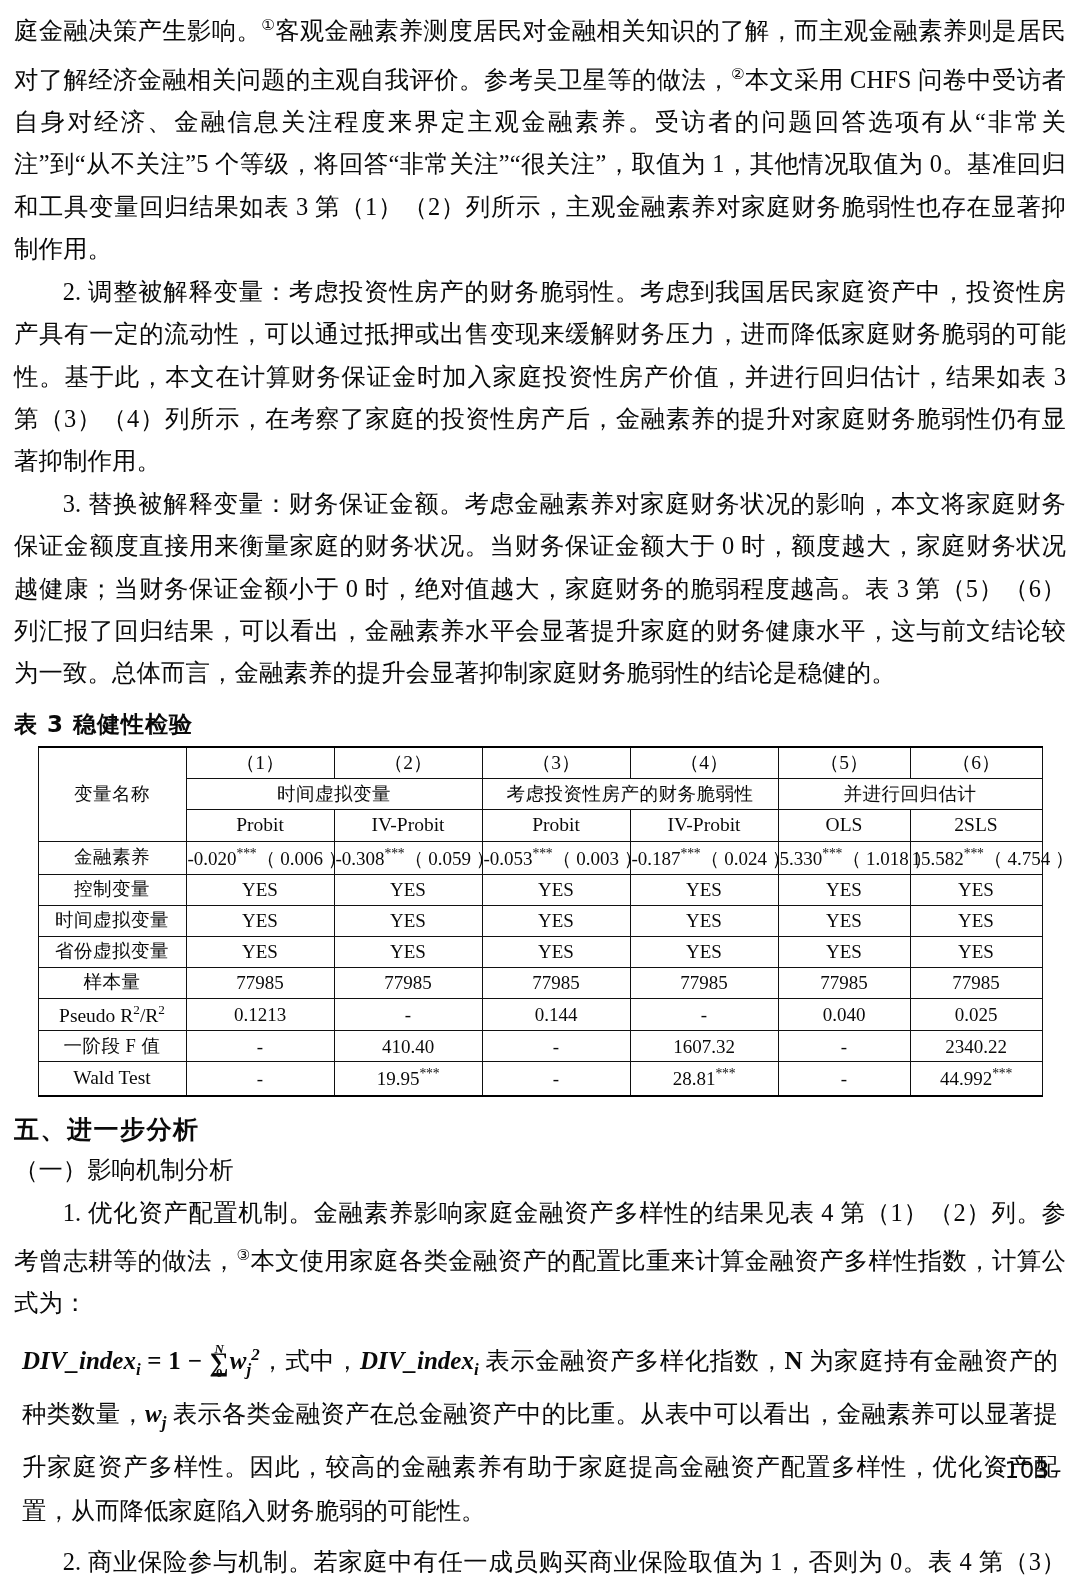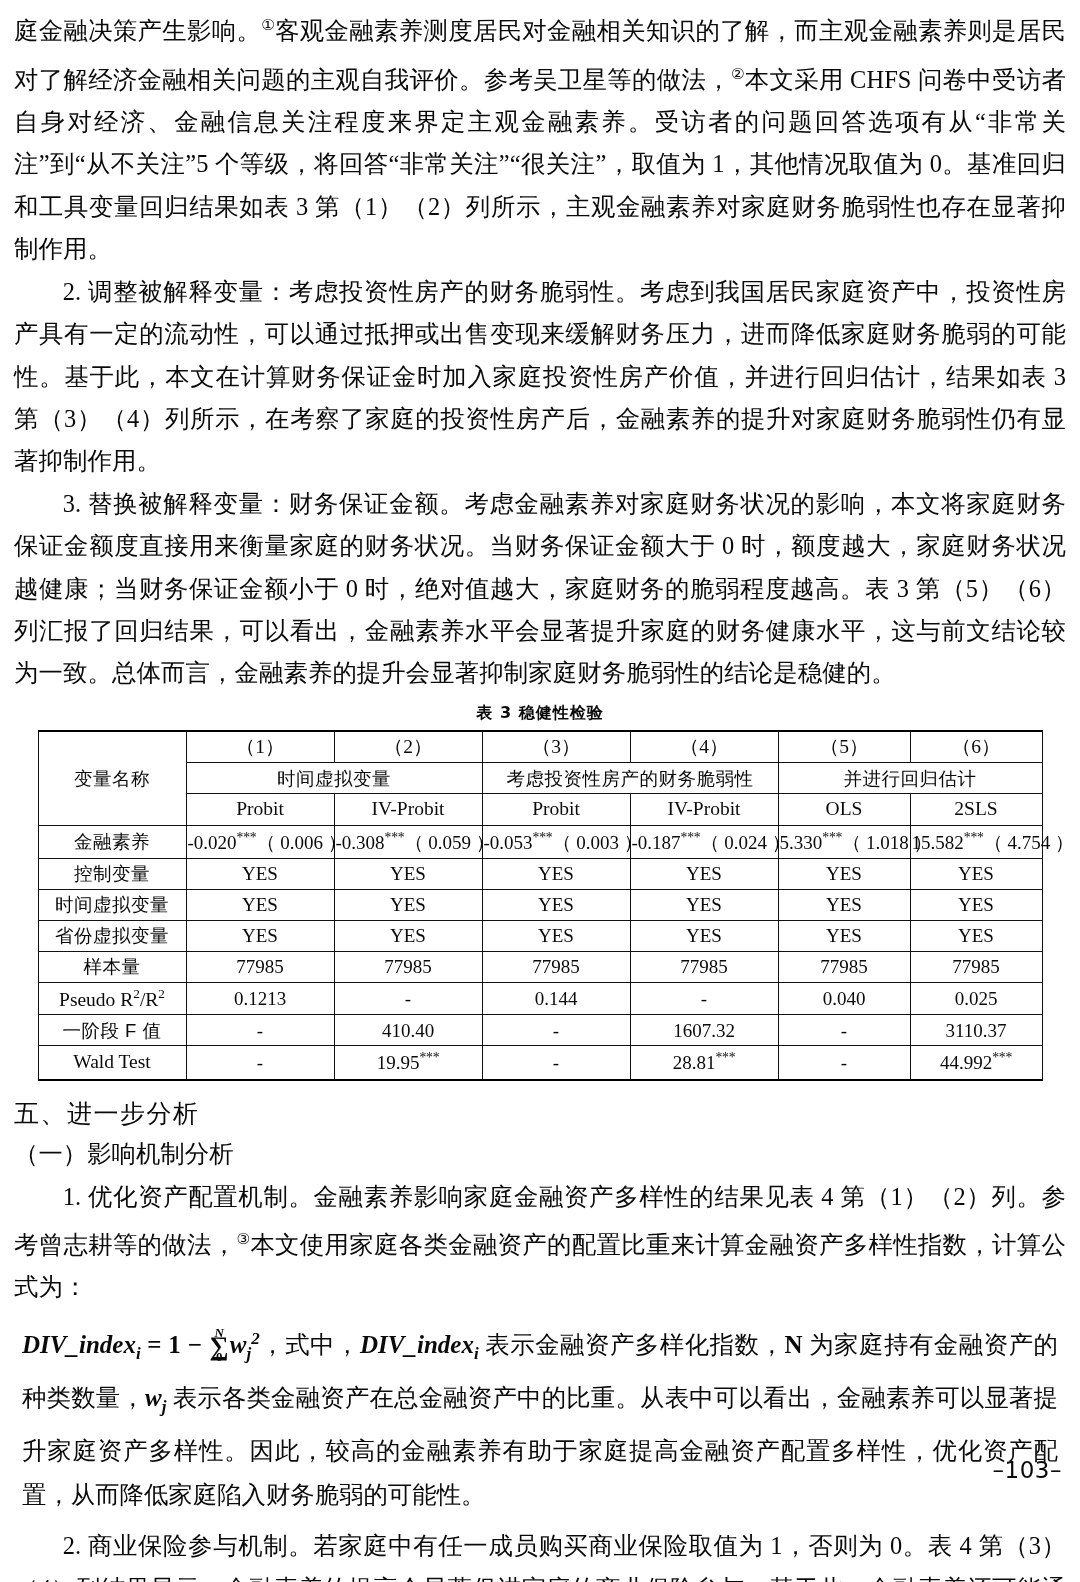--- a/index.html
+++ b/index.html
@@ -33,24 +33,23 @@
     font-size: 24.4px;
     line-height: 42.4px;
     text-align: justify;
     text-justify: inter-ideograph;
     letter-spacing: 0.1px;
   }
   p.indent { text-indent: 2em; }
 
   
   .table-title {
-    text-align: center;
-    font-size: 16px;
-    font-weight: bold;
-    margin: 8px 0 6px 0;
+    font-size: 23px;
+    font-weight: bold;
+    margin: 14px 0 6px 0;
     letter-spacing: 1px;
     font-family: "DejaVu Sans", "Liberation Sans", sans-serif;
   }
   
   table.rtable {
     border-collapse: collapse;
     width: 944px;
     margin: 0 auto;
     table-layout: fixed;
     font-size: 19.5px;
@@ -64,29 +63,29 @@
     font-weight: normal;
     line-height: 1.25;
     height: 31px;
     box-sizing: border-box;
   }
   table.rtable .outer-top { border-top: 2.2px solid #000; }
   table.rtable .outer-bottom { border-bottom: 2.2px solid #000; }
   .col-name { width: 148px; }
   .c1, .c2, .c3, .c4 { width: 148px; }
   .c5, .c6 { width: 132px; }
-  .cell-cjk { font-family: Liberation Sans, sans-serif; font-size: 18.5px; letter-spacing: 0.5px;}
+  .cell-cjk { font-family: Liberation Serif, serif; font-size: 18.5px; letter-spacing: 0.5px;}
   .num { font-size: 19px; white-space: nowrap; }
   sup.stars { font-size: 0.72em; vertical-align: super; letter-spacing: -0.2px; }
   sup.sq { font-size: 0.68em; vertical-align: super; }
 
   
   h2.sec {
     font-size: 25px;
-    font-weight: normal;
+    font-weight: bold;
     margin: 16px 0 2px 0;
     letter-spacing: 1.5px;
     font-family: "DejaVu Sans", "Liberation Sans", sans-serif;
   }
   p.subsec {
     margin: 4px 0 2px 0;
     font-size: 24.4px;
     line-height: 40px;
   }
 
@@ -249,21 +248,21 @@
             <td class="num">0.040</td>
             <td class="num">0.025</td>
           </tr>
           <tr>
             <td class="cell-cjk">一阶段 F 值</td>
             <td class="num">-</td>
             <td class="num">410.40</td>
             <td class="num">-</td>
             <td class="num">1607.32</td>
             <td class="num">-</td>
-            <td class="num">3110.37</td>
+            <td class="num">2340.22</td>
           </tr>
           <tr>
             <td class=" outer-bottom">Wald Test</td>
             <td class="num outer-bottom">-</td>
             <td class="num outer-bottom">19.95<sup class="stars">***</sup></td>
             <td class="num outer-bottom">-</td>
             <td class="num outer-bottom">28.81<sup class="stars">***</sup></td>
             <td class="num outer-bottom">-</td>
             <td class="num outer-bottom">44.992<sup class="stars">***</sup></td>
           </tr>

